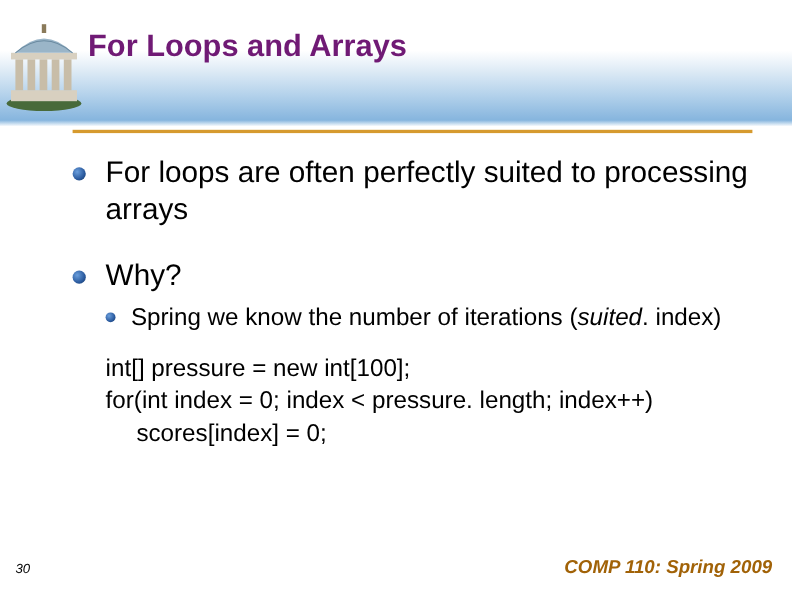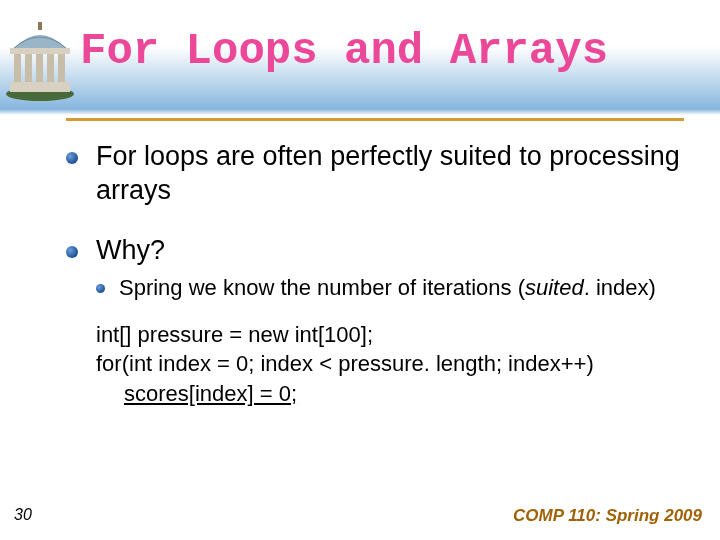--- a/index.html
+++ b/index.html
@@ -23,24 +23,24 @@
     position: absolute;
     top: 20px;
     left: 4px;
     width: 72px;
     height: 82px;
   }
   .title {
     position: absolute;
     top: 26px;
     left: 80px;
-    font-size: 44px;
+    font-size: 28px;
     font-weight: bold;
-    color: #ec4899;
-    font-family: Liberation Mono, monospace;
+    color: #701a75;
+    font-family: Liberation Sans, sans-serif;
   }
   .title-underline {
     position: absolute;
     top: 118px;
     left: 66px;
     width: 618px;
     height: 3px;
     background: #d69a2e;
   }
   .content {
@@ -95,27 +95,26 @@
   .code-block {
     margin-left: 30px;
     margin-top: 18px;
     font-size: 22px;
     color: #000;
     line-height: 1.35;
     font-family: Tahoma, Verdana, sans-serif;
   }
   .code-indent {
     padding-left: 28px;
-    text-decoration: underline;
   }
   .page-number {
     position: absolute;
     bottom: 16px;
     left: 14px;
-    font-size: 16px;
+    font-size: 12px;
     font-style: italic;
     color: #000;
   }
   .footer {
     position: absolute;
     bottom: 14px;
     right: 18px;
     font-size: 17px;
     font-style: italic;
     font-weight: bold;

